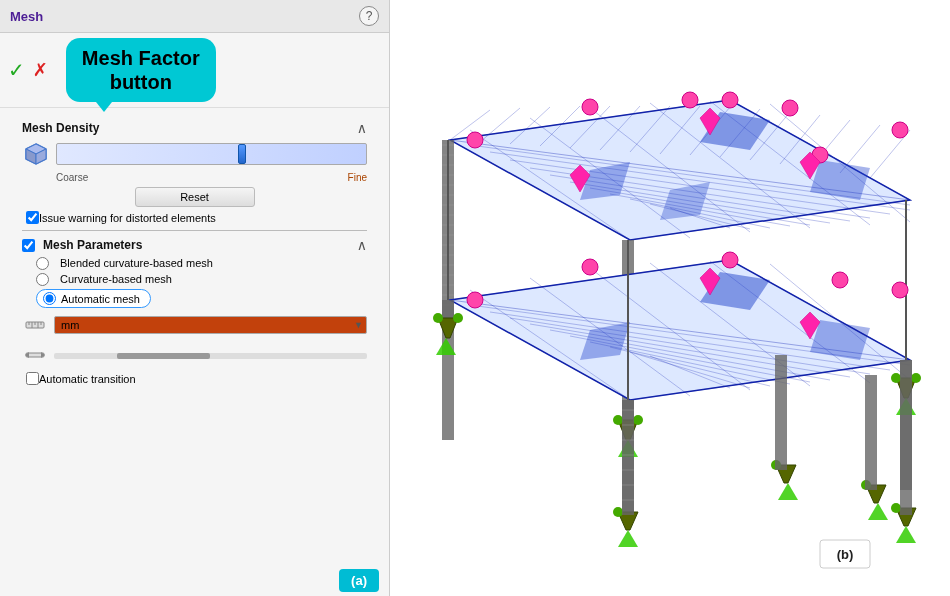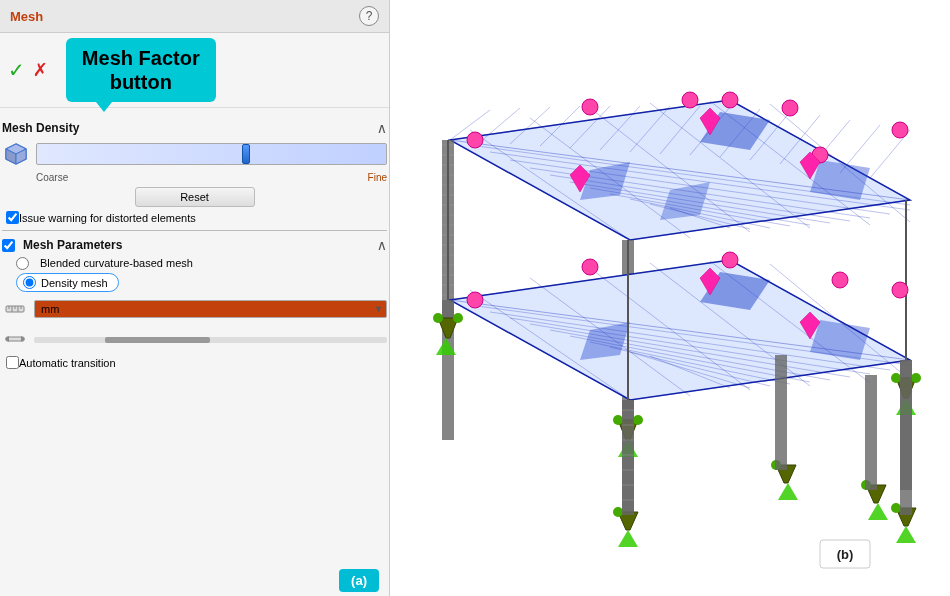--- a/index.html
+++ b/index.html
@@ -30,21 +30,21 @@
       border-bottom: 1px solid #ccc;
       padding: 6px 10px;
       display: flex;
       align-items: center;
       justify-content: space-between;
       min-height: 32px;
     }
     .panel-title {
       font-weight: 600;
       font-size: 13px;
-      color: #c2410c;
+      color: #4c1d95;
     }
     .help-btn {
       width: 20px;
       height: 20px;
       border-radius: 50%;
       border: 1.5px solid #888;
       background: #f5f5f5;
       display: flex;
       align-items: center;
       justify-content: center;
@@ -65,40 +65,40 @@
     .x-icon { color: #dd2222; font-size: 18px; cursor: pointer; }
 
     
     .tooltip-callout {
       position: relative;
       background: #00c8d4;
       color: #000;
       font-size: 20px;
       font-weight: 900;
       padding: 8px 16px;
-      border-radius: 6px;
+      border-radius: 14px;
       margin: 0 0 0 10px;
       line-height: 1.2;
       display: inline-block;
       text-align: center;
     }
     .tooltip-callout::after {
       content: '';
       position: absolute;
       bottom: -10px;
       left: 30px;
       border-width: 10px 8px 0 8px;
       border-style: solid;
       border-color: #00c8d4 transparent transparent transparent;
     }
 
     .panel-body {
       flex: 1;
       overflow-y: auto;
-      padding: 8px 2px;
+      padding: 8px 22px;
     }
 
     
     .section-header {
       display: flex;
       align-items: center;
       justify-content: space-between;
       margin-bottom: 4px;
       margin-top: 4px;
     }
@@ -414,23 +414,27 @@
           <input type="checkbox" checked="" class="section-checkbox" style="">
           <span>Mesh Parameters</span>
         </span>
         <button class="collapse-btn">∧</button>
       </div>
 
       <div class="radio-row">
         <input type="radio" name="mesh-type" id="blended" style="">
         <label for="blended">Blended curvature-based mesh</label>
       </div>
+      <div class="radio-row">
+        <input type="radio" name="mesh-type" id="curvature" style="">
+        <label for="curvature">Curvature-based mesh</label>
+      </div>
       <div class="standard-mesh-row">
         <input type="radio" name="mesh-type" id="standard" checked="" style="">
-        <label for="standard">Density mesh</label>
+        <label for="standard">Automatic mesh</label>
       </div>
 
       <div class="param-row">
         <div class="param-icon">
 
           <svg width="22" height="22" viewBox="0 0 22 22">
             <rect x="2" y="8" width="18" height="6" rx="1" fill="#ddd" stroke="#888" stroke-width="1"></rect>
             <line x1="5" y1="8" x2="5" y2="11" stroke="#888" stroke-width="1"></line>
             <line x1="8" y1="8" x2="8" y2="14" stroke="#888" stroke-width="1"></line>
             <line x1="11" y1="8" x2="11" y2="11" stroke="#888" stroke-width="1"></line>

